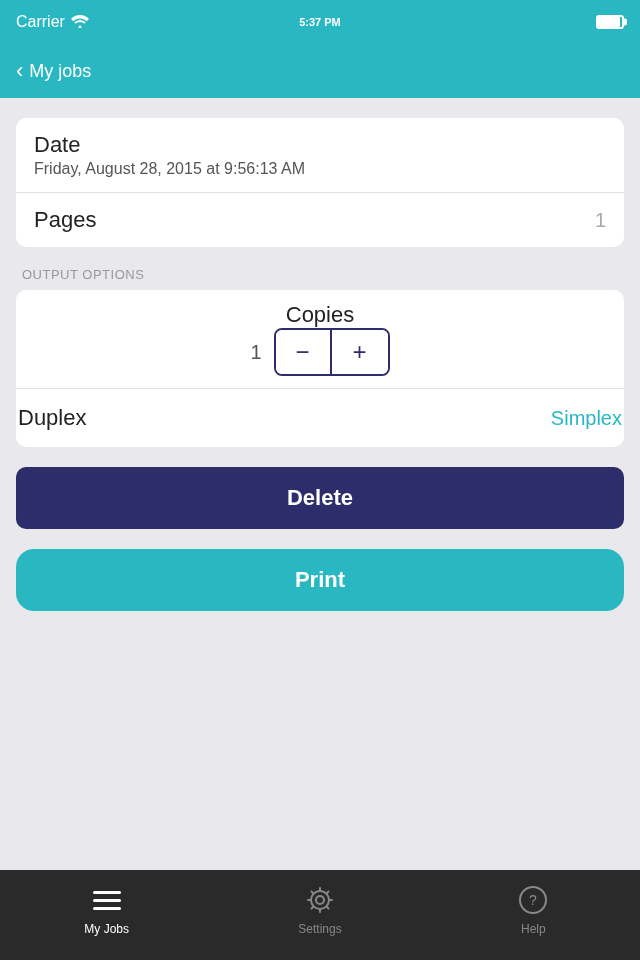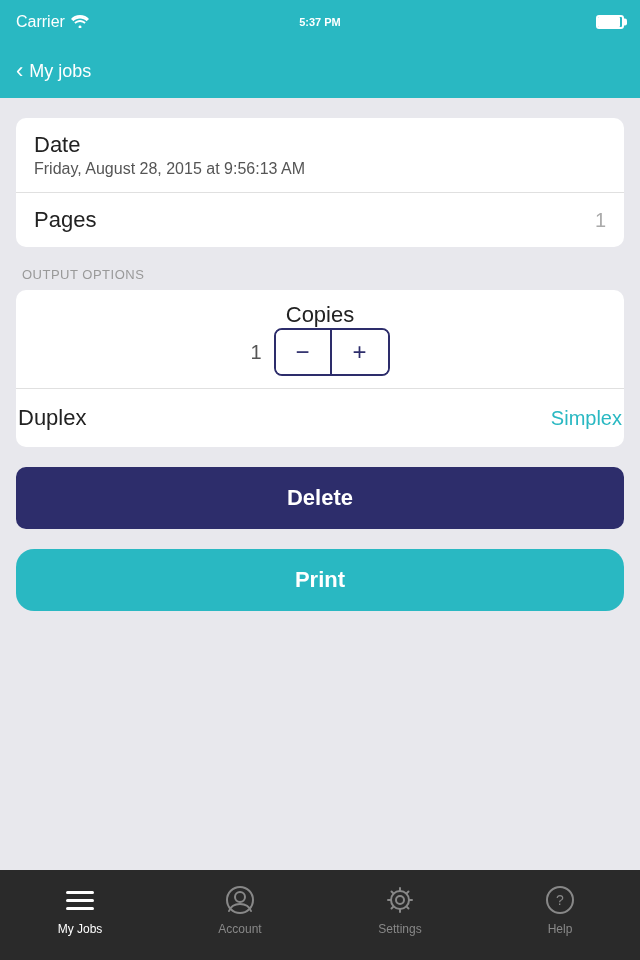--- a/index.html
+++ b/index.html
@@ -379,30 +379,20 @@
 
   <div class="tab-item">
     <div class="tab-icon myjobs-icon">
       <span></span>
         <span></span>
         <span></span>
     </div>
     <span class="tab-label active">My Jobs</span>
   </div>
 
-  <div class="tab-item">
-    <div class="tab-icon account-icon">
-      <svg viewBox="0 0 32 32" fill="none" stroke="#888" stroke-width="2">
-        <circle cx="16" cy="16" r="13"></circle>
-        <circle cx="16" cy="13" r="5"></circle>
-        <path d="M5 27c1.5-4 5.5-7 11-7s9.5 3 11 7" stroke-linecap="round"></path>
-      </svg>
-    </div>
-    <span class="tab-label">Account</span>
-  </div>
 
   <div class="tab-item">
     <div class="tab-icon settings-icon">
       <svg viewBox="0 0 32 32" fill="none" stroke="#888" stroke-width="2">
         <circle cx="16" cy="16" r="4"></circle>
         <path d="M16 4v3M16 25v3M4 16h3M25 16h3M7.5 7.5l2.1 2.1M22.4 22.4l2.1 2.1M7.5 24.5l2.1-2.1M22.4 9.6l2.1-2.1" stroke-linecap="round"></path>
         <circle cx="16" cy="16" r="9"></circle>
       </svg>
     </div>
     <span class="tab-label">Settings</span>

